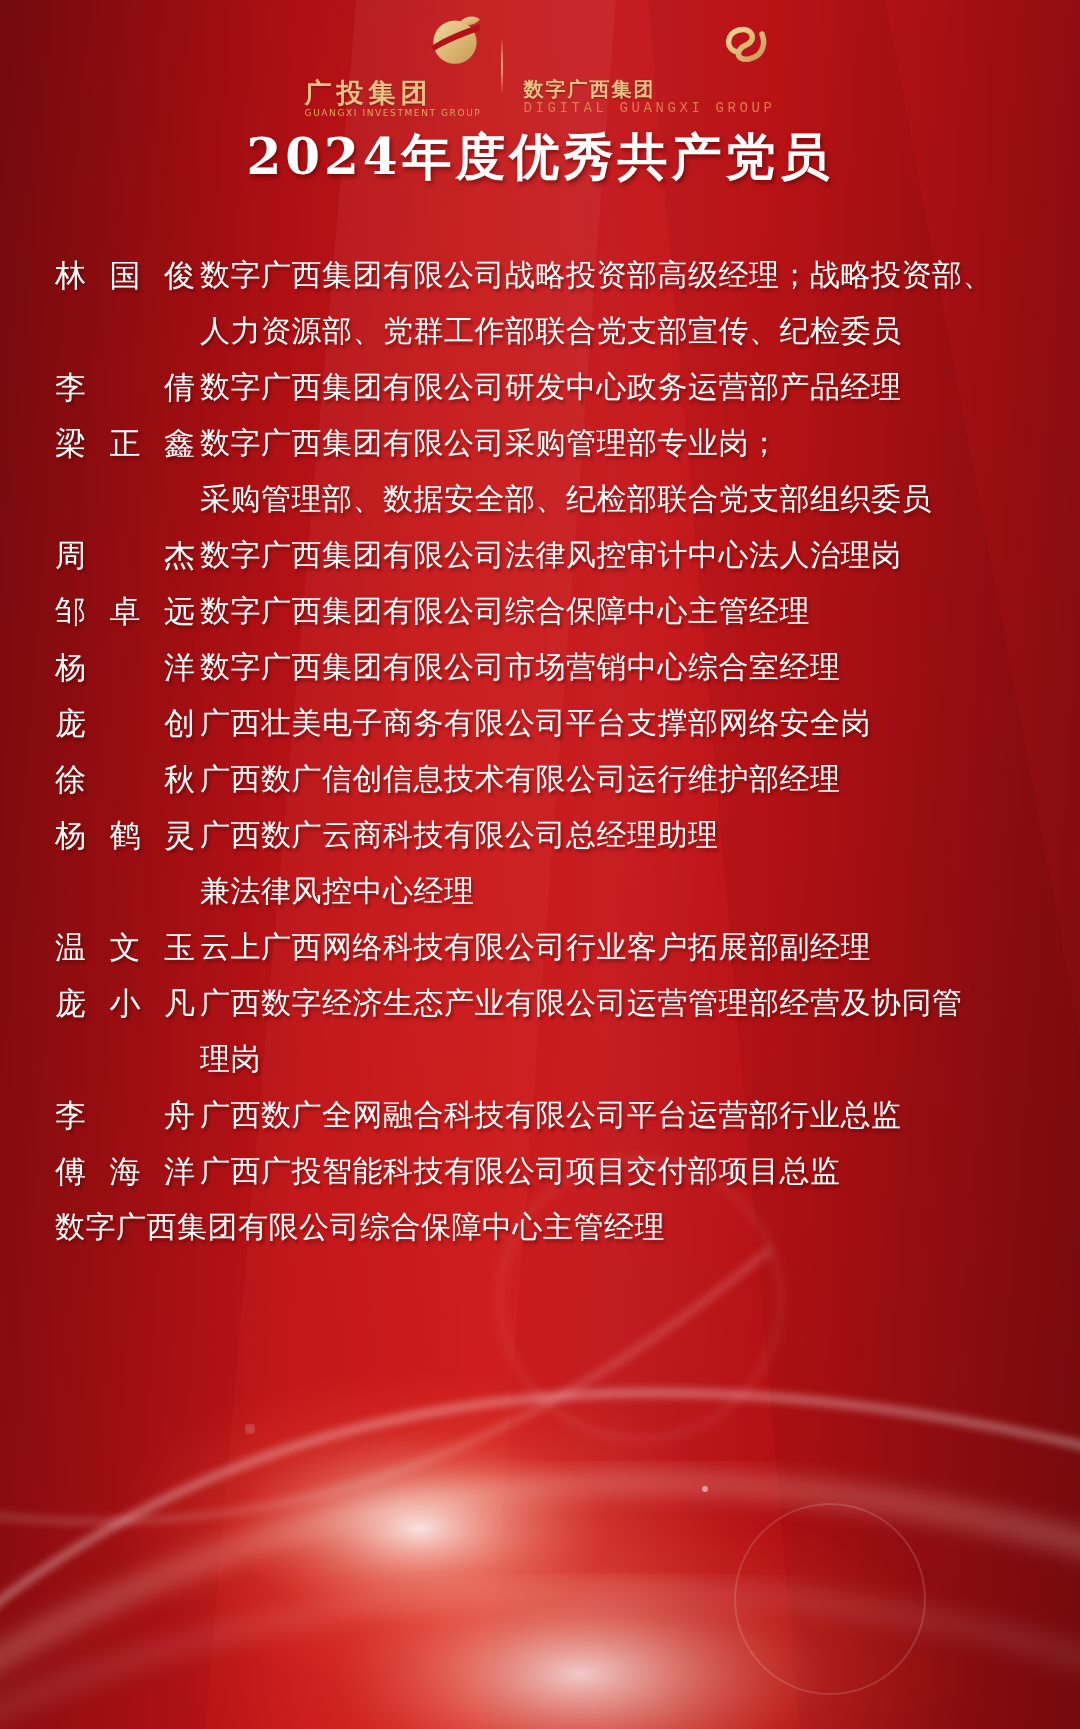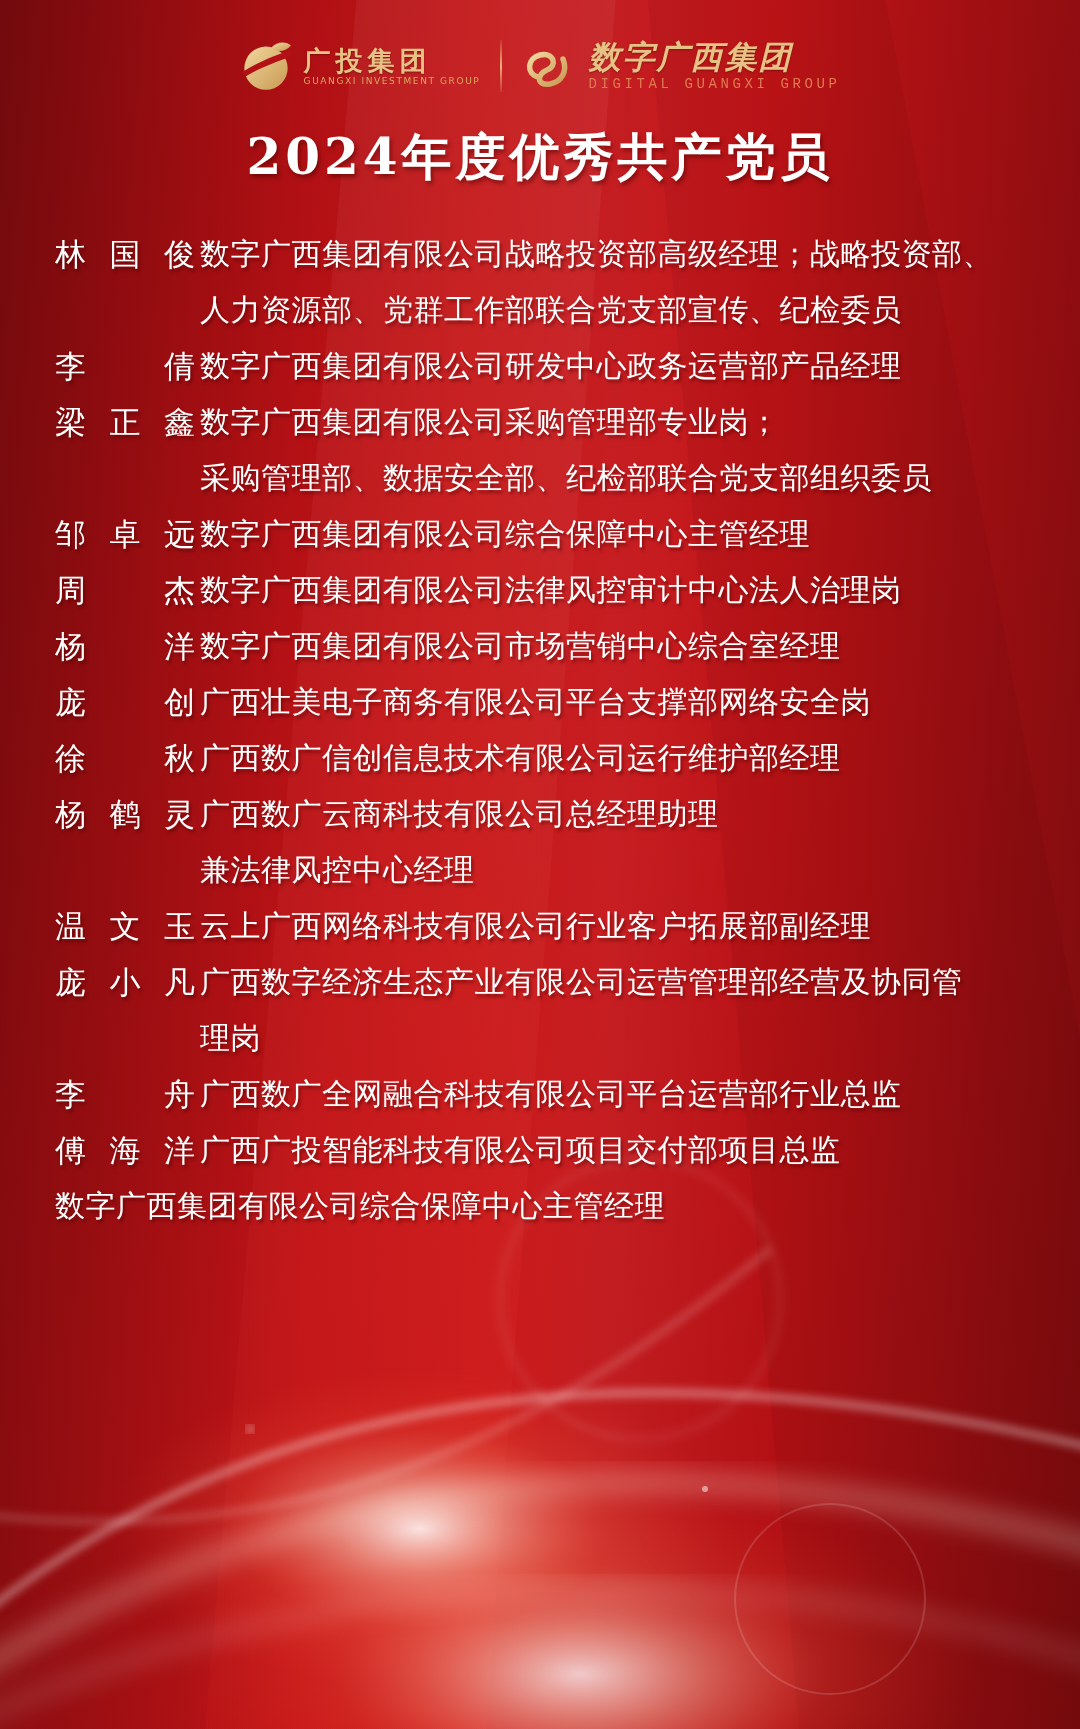--- a/index.html
+++ b/index.html
@@ -14,35 +14,35 @@
     clip-path:polygon(33% 0,57% 0,45% 100%,19% 100%);
     background:linear-gradient(to bottom,rgba(255,255,255,.05),rgba(255,45,30,.08));}
   .ribbon2{position:absolute;inset:0;pointer-events:none;
     clip-path:polygon(60% 0,82% 0,100% 60%,100% 100%,74% 100%);
     background:rgba(0,0,0,.05);}
   .glow{position:absolute;left:0;bottom:0;width:1080px;height:600px;pointer-events:none;}
 
   
   .header{position:absolute;top:30px;left:0;width:100%;height:72px;
     display:flex;justify-content:center;align-items:center;gap:20px;}
-  .logo-group{display:flex;align-items:center;gap:12px;}
+  .logo-group{display:flex;align-items:flex-end;gap:12px;flex-direction:column;}
   .logo-cn{color:#e6c285;font-weight:bold;font-size:27px;letter-spacing:5px;line-height:1.1;
     text-shadow:0 1px 2px rgba(60,0,0,.4);}
-  .logo-cn.big{font-size:32px;letter-spacing:2px;font-style:italic;}
+  .logo-cn.big{font-size:20px;letter-spacing:2px;}
   .logo-en{color:#d9a95f;font-size:9px;letter-spacing:1.6px;white-space:nowrap;}
   .logo-en.orange{color:#e07a50;font-size:14px;letter-spacing:3.6px;font-family:Liberation Mono, monospace;}
   .logo-divider{width:2px;height:52px;background:linear-gradient(to bottom,rgba(240,200,140,.1),rgba(240,200,140,.85),rgba(240,200,140,.1));}
 
   
   .title{position:absolute;top:124px;left:0;width:100%;margin:0;text-align:center;
     font-family:"DejaVu Serif",serif;font-weight:bold;font-size:50px;letter-spacing:4px;
     color:#ffffff;text-shadow:2px 3px 4px rgba(80,0,0,.55);}
 
   
-  .list{position:absolute;top:226px;left:55px;right:45px;}
+  .list{position:absolute;top:247px;left:55px;right:45px;}
   .row{display:flex;align-items:flex-start;}
   .name{flex:0 0 140px;margin-right:5px;font-size:31px;color:#fff;line-height:56px;
     text-align:justify;text-align-last:justify;-moz-text-align-last:justify;
     text-shadow:2px 3px 3px rgba(70,0,0,.5);}
   .desc{flex:1;}
   .line{height:56px;line-height:56px;font-size:30px;color:#fff;white-space:nowrap;
     letter-spacing:.5px;text-shadow:2px 3px 3px rgba(70,0,0,.5);}
 </style>
 </head>
 <body>
@@ -106,30 +106,30 @@
 
     <div class="row">
       <div class="name">梁正鑫</div>
       <div class="desc">
         <div class="line">数字广西集团有限公司采购管理部专业岗；</div>
         <div class="line">采购管理部、数据安全部、纪检部联合党支部组织委员</div>
       </div>
     </div>
 
     <div class="row">
+      <div class="name">周杰</div>
+      <div class="desc">
+        <div class="line">数字广西集团有限公司法律风控审计中心法人治理岗</div>
+      </div>
+    </div>
+
+    <div class="row">
       <div class="name">邹卓远</div>
       <div class="desc">
         <div class="line">数字广西集团有限公司综合保障中心主管经理</div>
-      </div>
-    </div>
-
-    <div class="row">
-      <div class="name">周杰</div>
-      <div class="desc">
-        <div class="line">数字广西集团有限公司法律风控审计中心法人治理岗</div>
       </div>
     </div>
 
     <div class="row">
       <div class="name">杨洋</div>
       <div class="desc">
         <div class="line">数字广西集团有限公司市场营销中心综合室经理</div>
       </div>
     </div>
 

